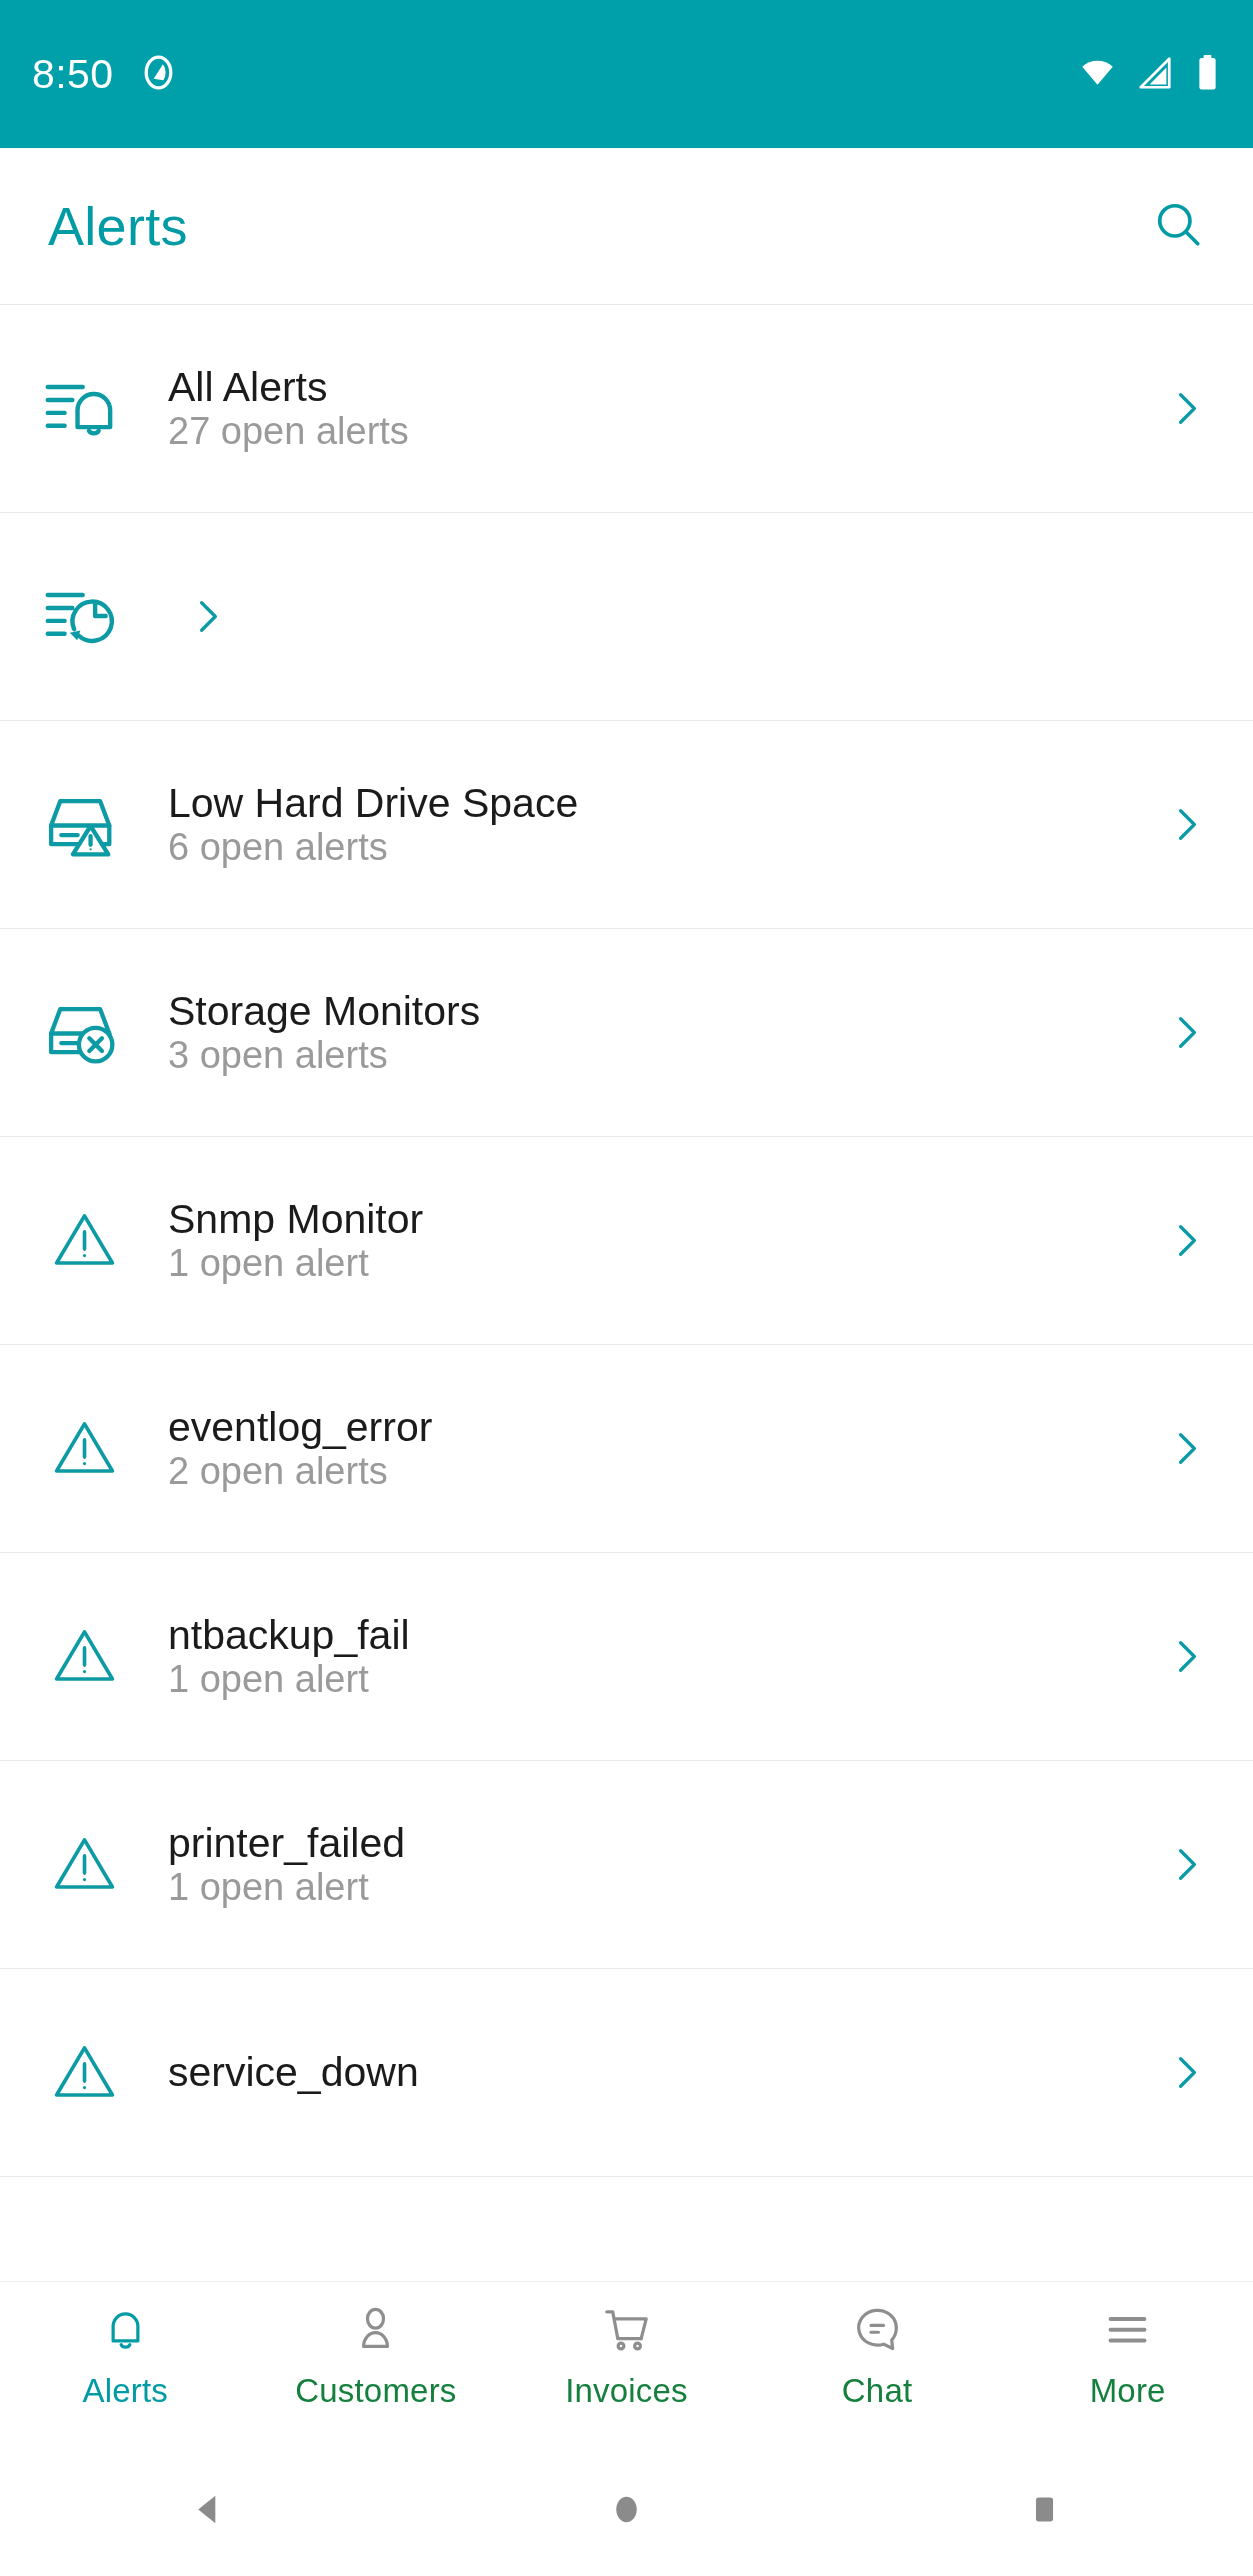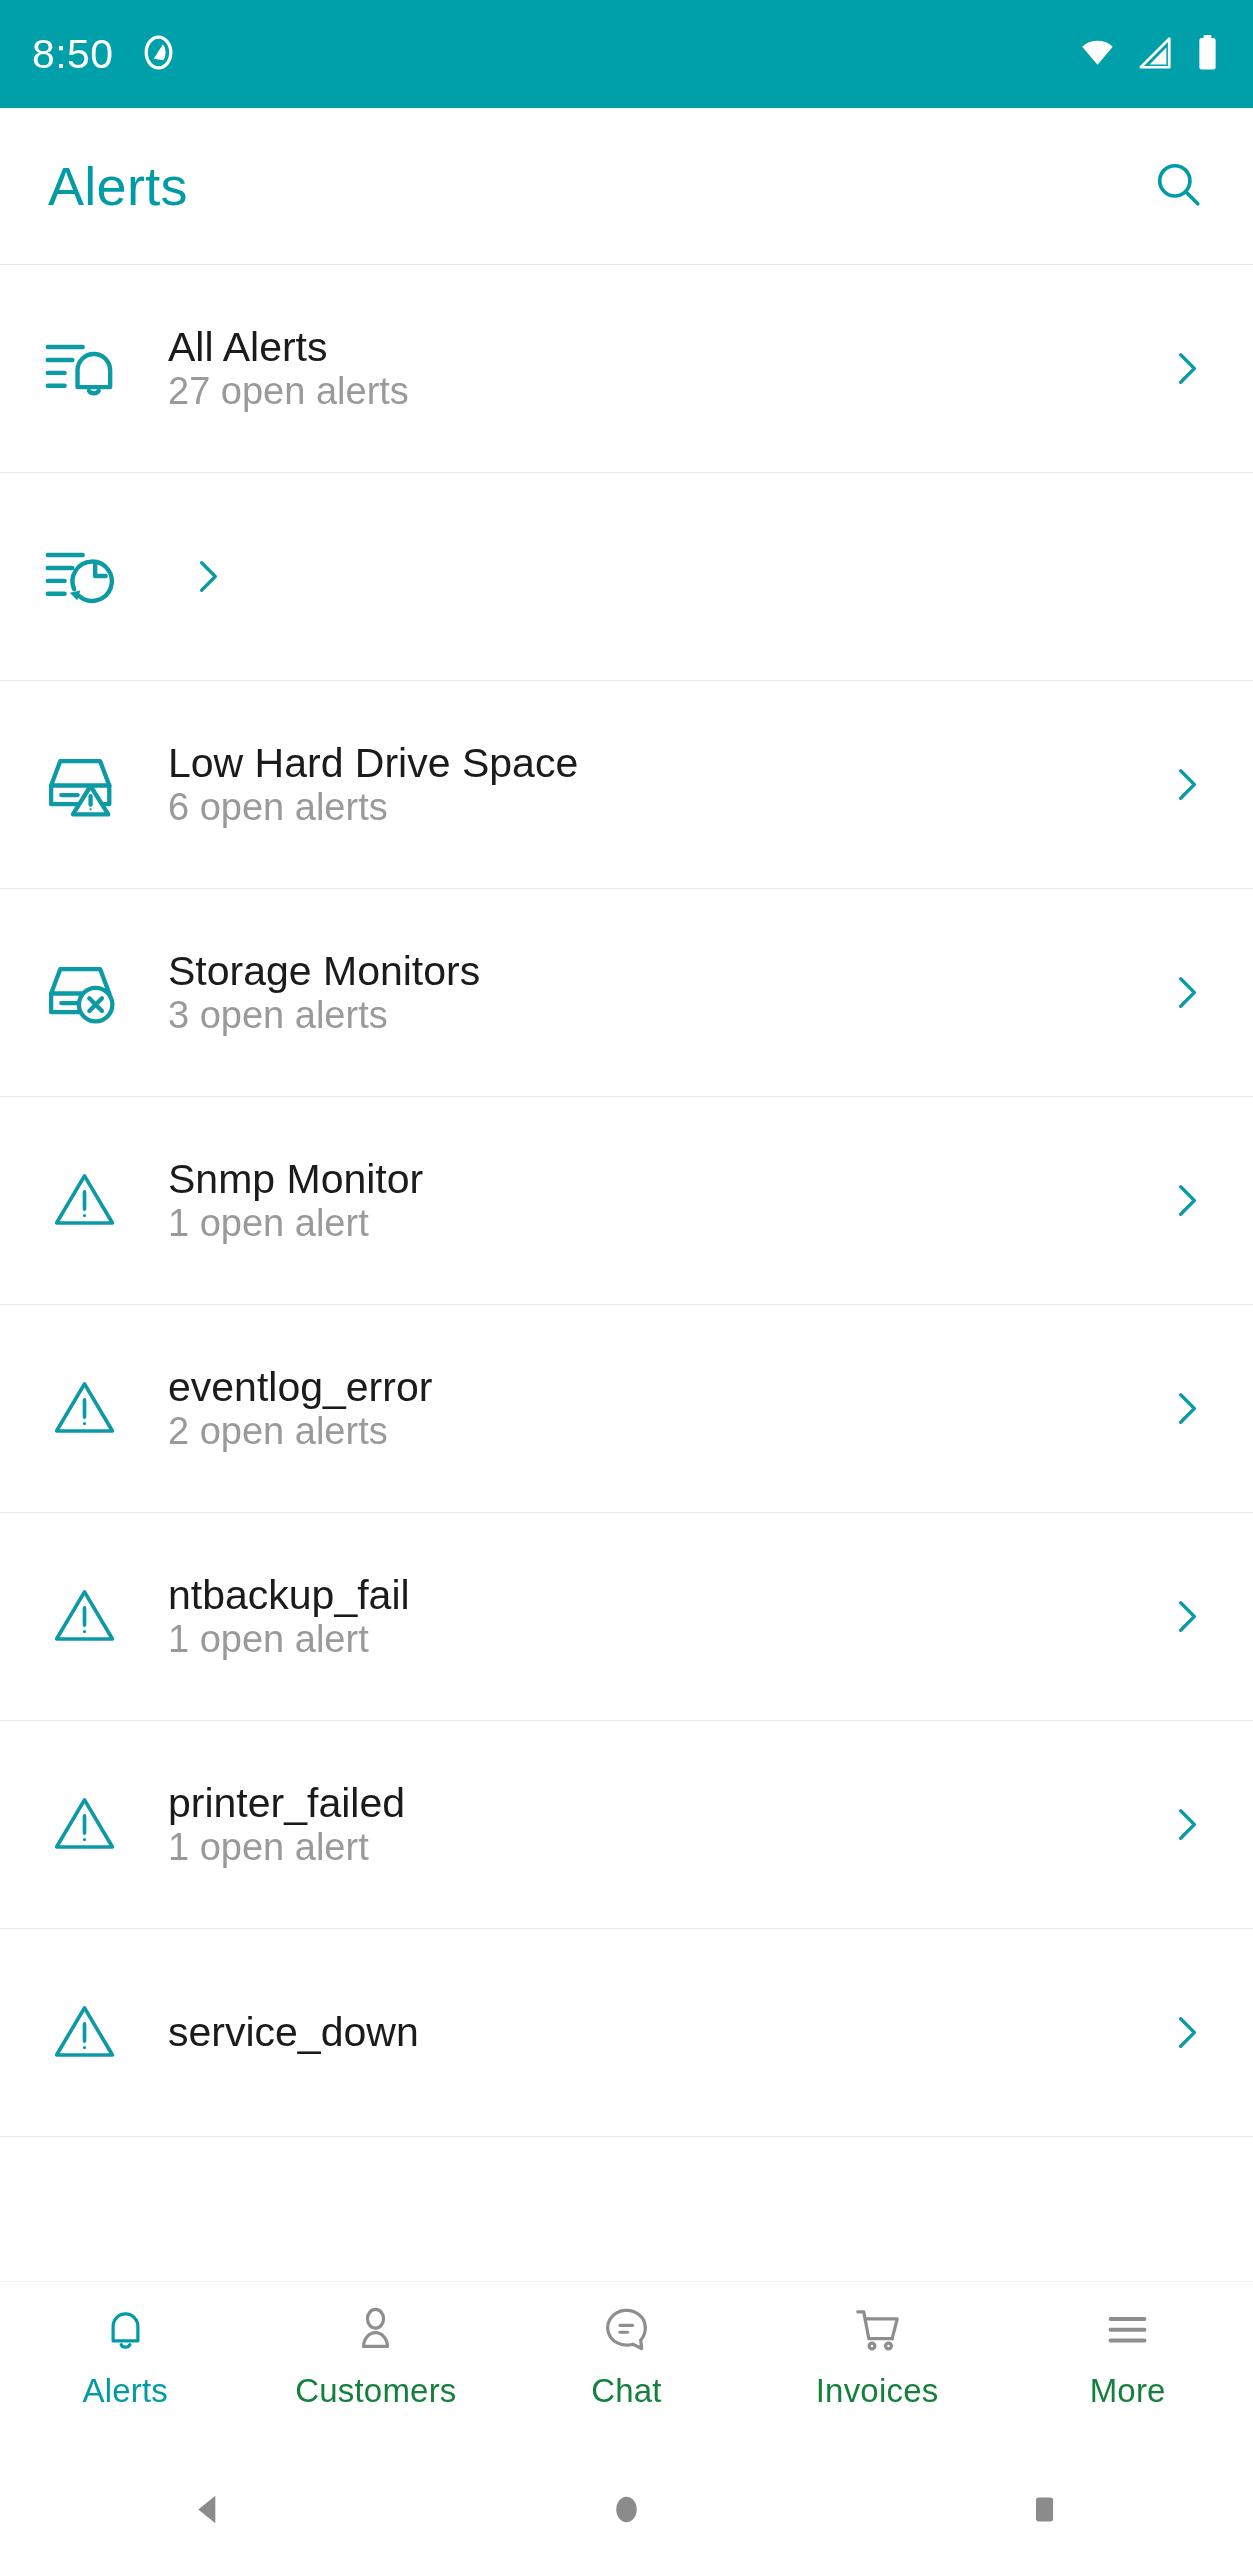--- a/index.html
+++ b/index.html
@@ -6,21 +6,21 @@
   html,body { width:1253px; height:2576px; }
   body {
     font-family:"Liberation Sans", sans-serif;
     background:#ffffff;
     overflow:hidden;
   }
   .phone { width:1253px; height:2576px; display:flex; flex-direction:column; background:#fff; }
 
   
   .statusbar {
-    height:108px;
+    height:148px;
     background:#00A0AA;
     display:flex;
     align-items:center;
     padding:0 32px;
     flex:0 0 auto;
   }
   .sb-time {
     color:#ffffff;
     font-size:41px;
     letter-spacing:0.4px;
@@ -369,42 +369,42 @@
           <ellipse cx="12" cy="7.3" rx="3.5" ry="4.1"></ellipse>
           <path d="M6.8 19.4 a5.2 6 0 0 1 10.4 0 Z"></path>
         </svg>
       </span>
       <span class="tab-label">Customers</span>
     </div>
 
     <div class="tab">
       <span>
         <svg width="55" height="55" viewBox="0 0 24 24" fill="none" stroke="#8e8e8e" stroke-width="1.4" stroke-linecap="round" stroke-linejoin="round">
-          <path d="M20.2 11.3 a8.2 7.6 0 1 0 -5.5 7.1 L18.6 20.3 L18.2 16.6 A7.6 7.6 0 0 0 20.2 11.3 Z"></path>
-          <line x1="9.2" y1="10.2" x2="14.6" y2="10.2"></line>
-          <line x1="9.2" y1="13.2" x2="12.4" y2="13.2"></line>
-        </svg>
-      </span>
-      <span class="tab-label">Chat</span>
-    </div>
-
-    <div class="tab">
-      <span>
-        <svg width="55" height="55" viewBox="0 0 24 24" fill="none" stroke="#8e8e8e" stroke-width="1.4" stroke-linecap="round" stroke-linejoin="round">
           <path d="M3.4 4.3 H6 L8.2 16 H18.4"></path>
           <path d="M6.7 7.4 H20.6 L18.4 16"></path>
           <circle cx="9.6" cy="19.2" r="1.25"></circle>
           <circle cx="16.8" cy="19.2" r="1.25"></circle>
         </svg>
       </span>
       <span class="tab-label">Invoices</span>
     </div>
 
     <div class="tab">
       <span>
+        <svg width="55" height="55" viewBox="0 0 24 24" fill="none" stroke="#8e8e8e" stroke-width="1.4" stroke-linecap="round" stroke-linejoin="round">
+          <path d="M20.2 11.3 a8.2 7.6 0 1 0 -5.5 7.1 L18.6 20.3 L18.2 16.6 A7.6 7.6 0 0 0 20.2 11.3 Z"></path>
+          <line x1="9.2" y1="10.2" x2="14.6" y2="10.2"></line>
+          <line x1="9.2" y1="13.2" x2="12.4" y2="13.2"></line>
+        </svg>
+      </span>
+      <span class="tab-label">Chat</span>
+    </div>
+
+    <div class="tab">
+      <span>
         <svg width="55" height="55" viewBox="0 0 24 24" fill="none" stroke="#8e8e8e" stroke-width="1.7" stroke-linecap="round">
           <line x1="4.6" y1="7.4" x2="19.4" y2="7.4"></line>
           <line x1="4.6" y1="12.1" x2="19.4" y2="12.1"></line>
           <line x1="4.6" y1="16.8" x2="19.4" y2="16.8"></line>
         </svg>
       </span>
       <span class="tab-label">More</span>
     </div>
 
   </div>

